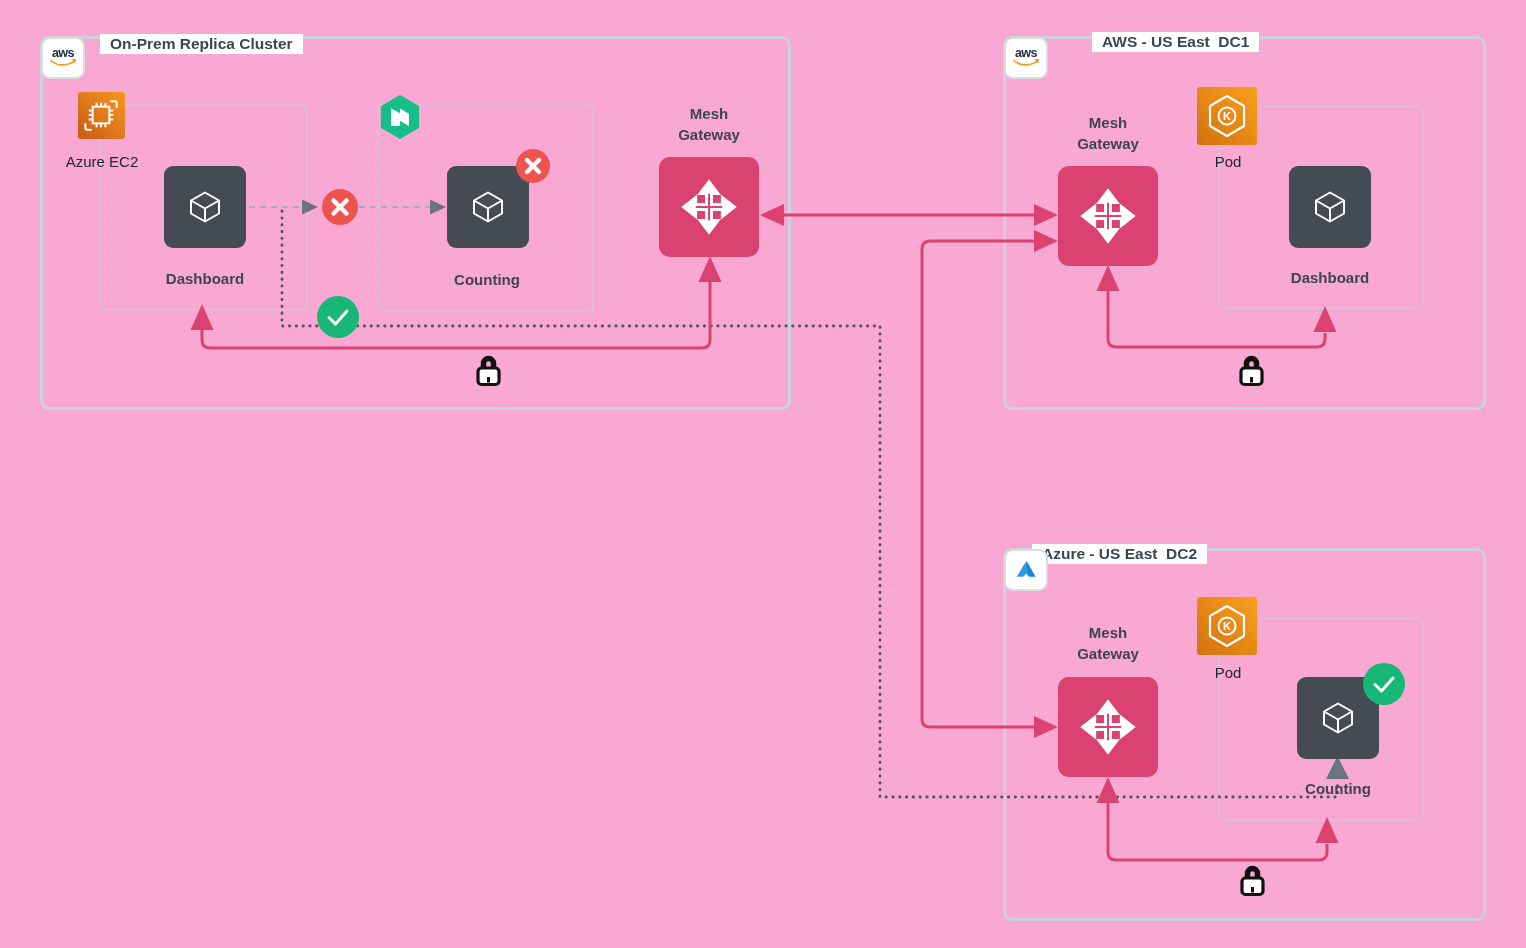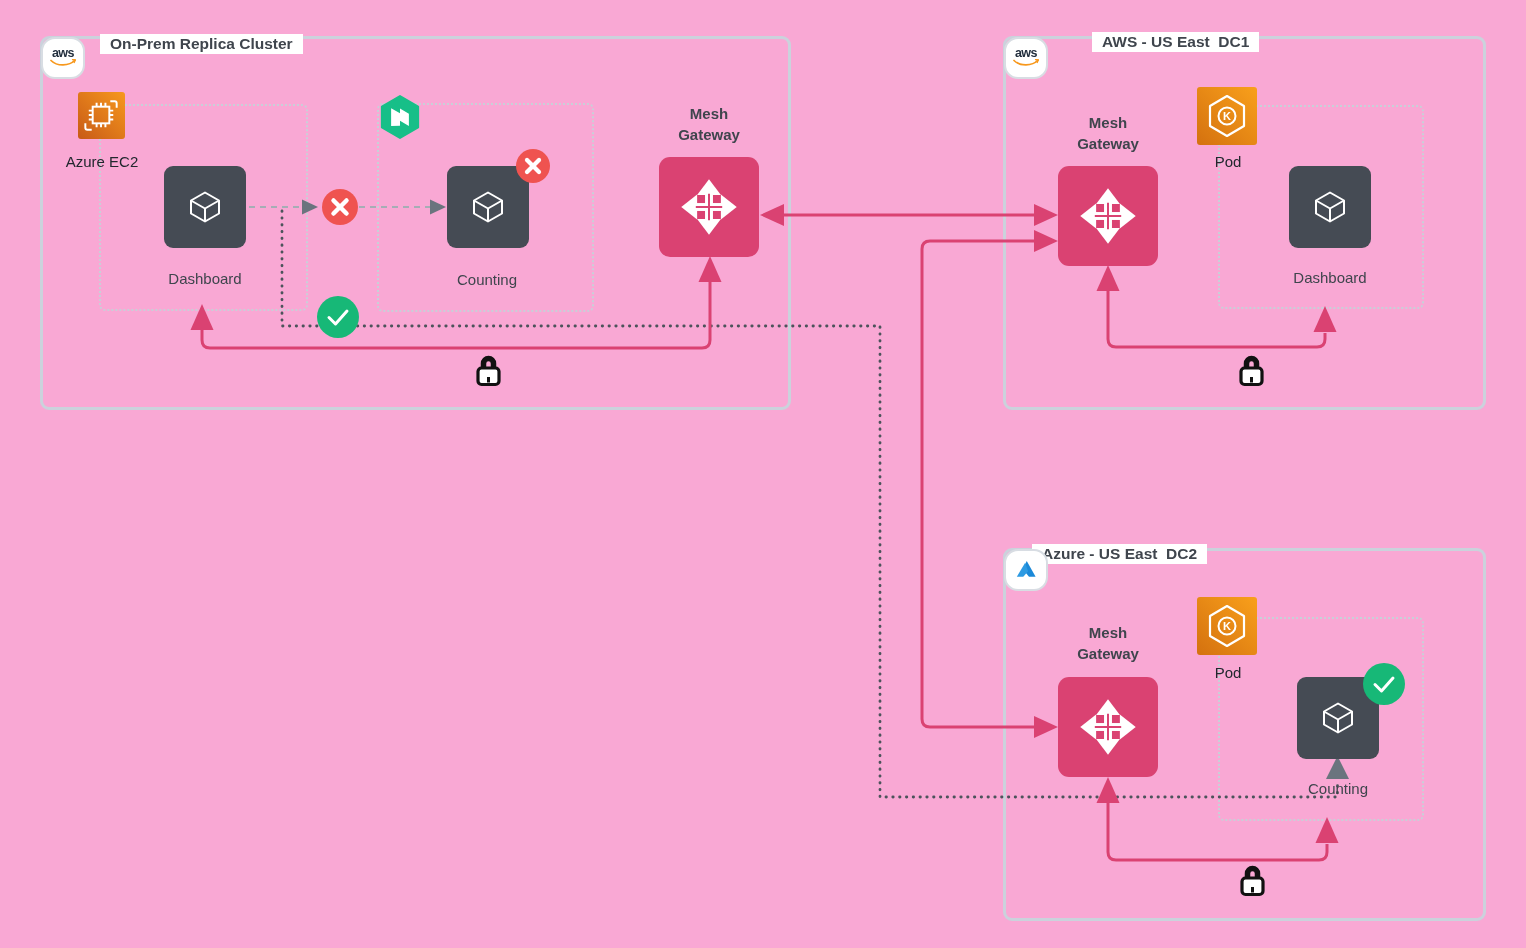--- a/index.html
+++ b/index.html
@@ -10,41 +10,41 @@
   #cl-onprem{left:40px;top:36px;width:745px;height:368px;}
   #cl-aws{left:1003px;top:36px;width:477px;height:368px;}
   #cl-azure{left:1003px;top:548px;width:477px;height:367px;}
   .cl-title{position:absolute;z-index:6;background:#fff;padding:0 10px;font-size:15.5px;font-weight:bold;
             color:#3F454D;white-space:pre;line-height:20px;}
   #ti-onprem{left:100px;top:34px;}
   #ti-aws{left:1092px;top:32px;}
   #ti-azure{left:1032px;top:544px;}
   
   .badge{position:absolute;z-index:6;width:40px;height:38px;background:#fff;border:2px solid #D8DDE3;
-         border-radius:14px;display:flex;flex-direction:column;align-items:center;justify-content:center;}
+         border-radius:9px;display:flex;flex-direction:column;align-items:center;justify-content:center;}
   #bg-onprem{left:41px;top:37px;} #bg-aws{left:1004px;top:37px;} #bg-azure{left:1004px;top:549px;}
   .aws-word{font-size:12.5px;font-weight:bold;color:#232F3E;letter-spacing:-.5px;line-height:11px;}
   
   .dotted{position:absolute;border:2px dotted #C9CFD8;border-radius:6px;z-index:2;}
   #dt-dash-op{left:99px;top:104px;width:205px;height:203px;}
   #dt-count-op{left:377px;top:103px;width:213px;height:205px;}
   #dt-pod-aws{left:1218px;top:105px;width:202px;height:200px;}
   #dt-pod-az{left:1218px;top:617px;width:202px;height:200px;}
   
   #wires{position:absolute;left:0;top:0;z-index:3;}
   
   .svc{position:absolute;z-index:4;width:82px;height:82px;border-radius:9px;background:#454B54;
        display:flex;align-items:center;justify-content:center;}
   #svc-dash-op{left:164px;top:166px;} #svc-count-op{left:447px;top:166px;}
   #svc-dash-aws{left:1289px;top:166px;} #svc-count-az{left:1297px;top:677px;}
   .gw{position:absolute;z-index:4;width:100px;height:100px;border-radius:11px;background:#DA4272;
       display:flex;align-items:center;justify-content:center;}
   #gw-op{left:659px;top:157px;} #gw-aws{left:1058px;top:166px;} #gw-az{left:1058px;top:677px;}
   
-  .lbl{position:absolute;z-index:4;font-size:15px;font-weight:normal;color:#3F454D;text-align:center;width:120px;}
+  .lbl{position:absolute;z-index:4;font-size:15px;font-weight:bold;color:#3F454D;text-align:center;width:120px;}
   .gwlbl{position:absolute;z-index:4;font-size:15px;font-weight:bold;color:#3F454D;text-align:center;
          width:90px;line-height:21px;}
   .sub{position:absolute;z-index:4;font-size:15px;color:#22272E;text-align:center;width:80px;line-height:19px;}
   #lb-dash-op{left:145px;top:270px;} #lb-count-op{left:427px;top:271px;}
   #lb-dash-aws{left:1270px;top:269px;} #lb-count-az{left:1278px;top:780px;}
   #lb-gw-op{left:664px;top:103px;} #lb-gw-aws{left:1063px;top:112px;} #lb-gw-az{left:1063px;top:622px;}
   #lb-ec2{left:62px;top:152px;} #lb-pod-aws{left:1188px;top:152px;} #lb-pod-az{left:1188px;top:663px;}
   
   .picon{position:absolute;z-index:5;}
   #ic-ec2{left:78px;top:92px;} #ic-nomad{left:377px;top:94px;}

